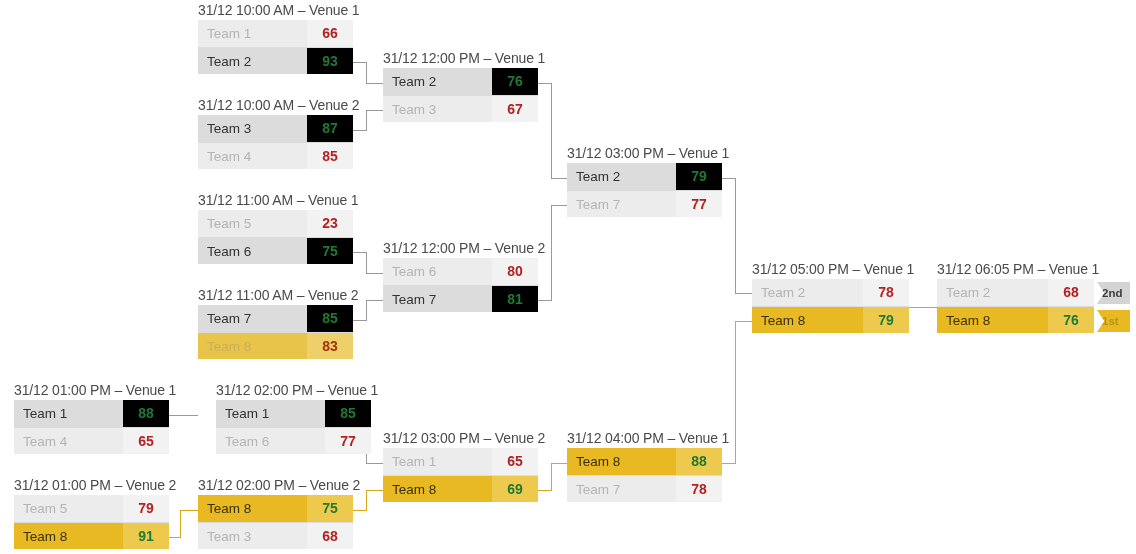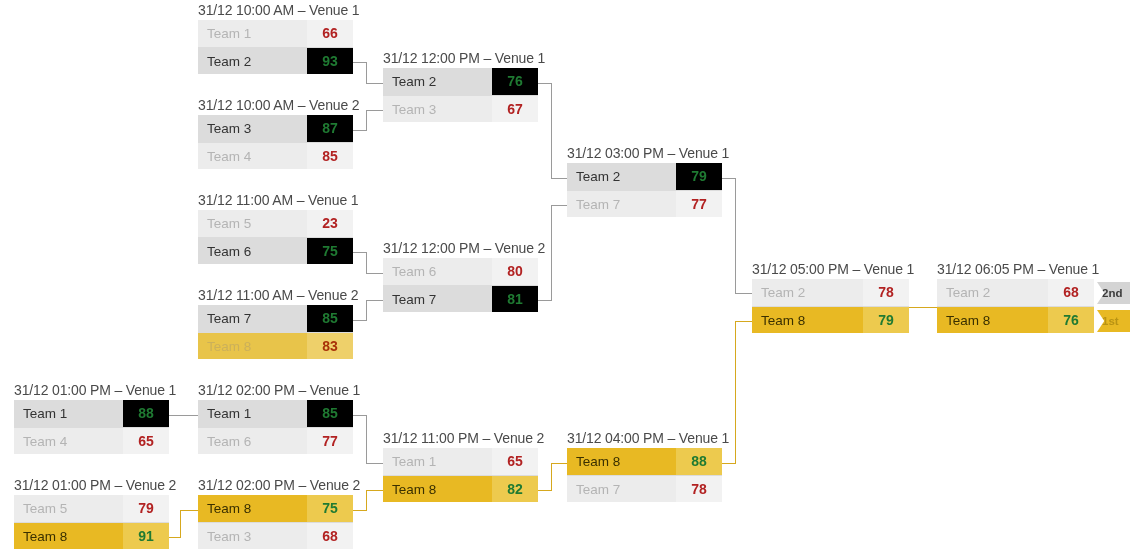--- a/index.html
+++ b/index.html
@@ -286,21 +286,21 @@
     <div class="row lose">
       <span class="nm">Team 5</span>
       <span class="sc">79</span>
     </div>
     <div class="row gold win">
       <span class="nm">Team 8</span>
       <span class="sc">91</span>
     </div>
   </div>
 
-  <div class="match" id="m12" style="left:198px; top:384px;">
+  <div class="match" id="m12" style="left:216px; top:384px;">
     <div class="match-label">31/12 02:00 PM – Venue 1</div>
     <div class="row win">
       <span class="nm">Team 1</span>
       <span class="sc">85</span>
     </div>
     <div class="row lose">
       <span class="nm">Team 6</span>
       <span class="sc">77</span>
     </div>
   </div>
@@ -311,28 +311,28 @@
       <span class="nm">Team 8</span>
       <span class="sc">75</span>
     </div>
     <div class="row lose">
       <span class="nm">Team 3</span>
       <span class="sc">68</span>
     </div>
   </div>
 
   <div class="match" id="m14" style="left:383px; top:432px;">
-    <div class="match-label">31/12 11:00 PM – Venue 2</div>
+    <div class="match-label">31/12 03:00 PM – Venue 2</div>
     <div class="row lose">
       <span class="nm">Team 1</span>
       <span class="sc">65</span>
     </div>
     <div class="row gold win">
       <span class="nm">Team 8</span>
-      <span class="sc">82</span>
+      <span class="sc">69</span>
     </div>
   </div>
 
   <div class="match" id="m15" style="left:567px; top:432px;">
     <div class="match-label">31/12 04:00 PM – Venue 1</div>
     <div class="row gold win">
       <span class="nm">Team 8</span>
       <span class="sc">88</span>
     </div>
     <div class="row lose">

